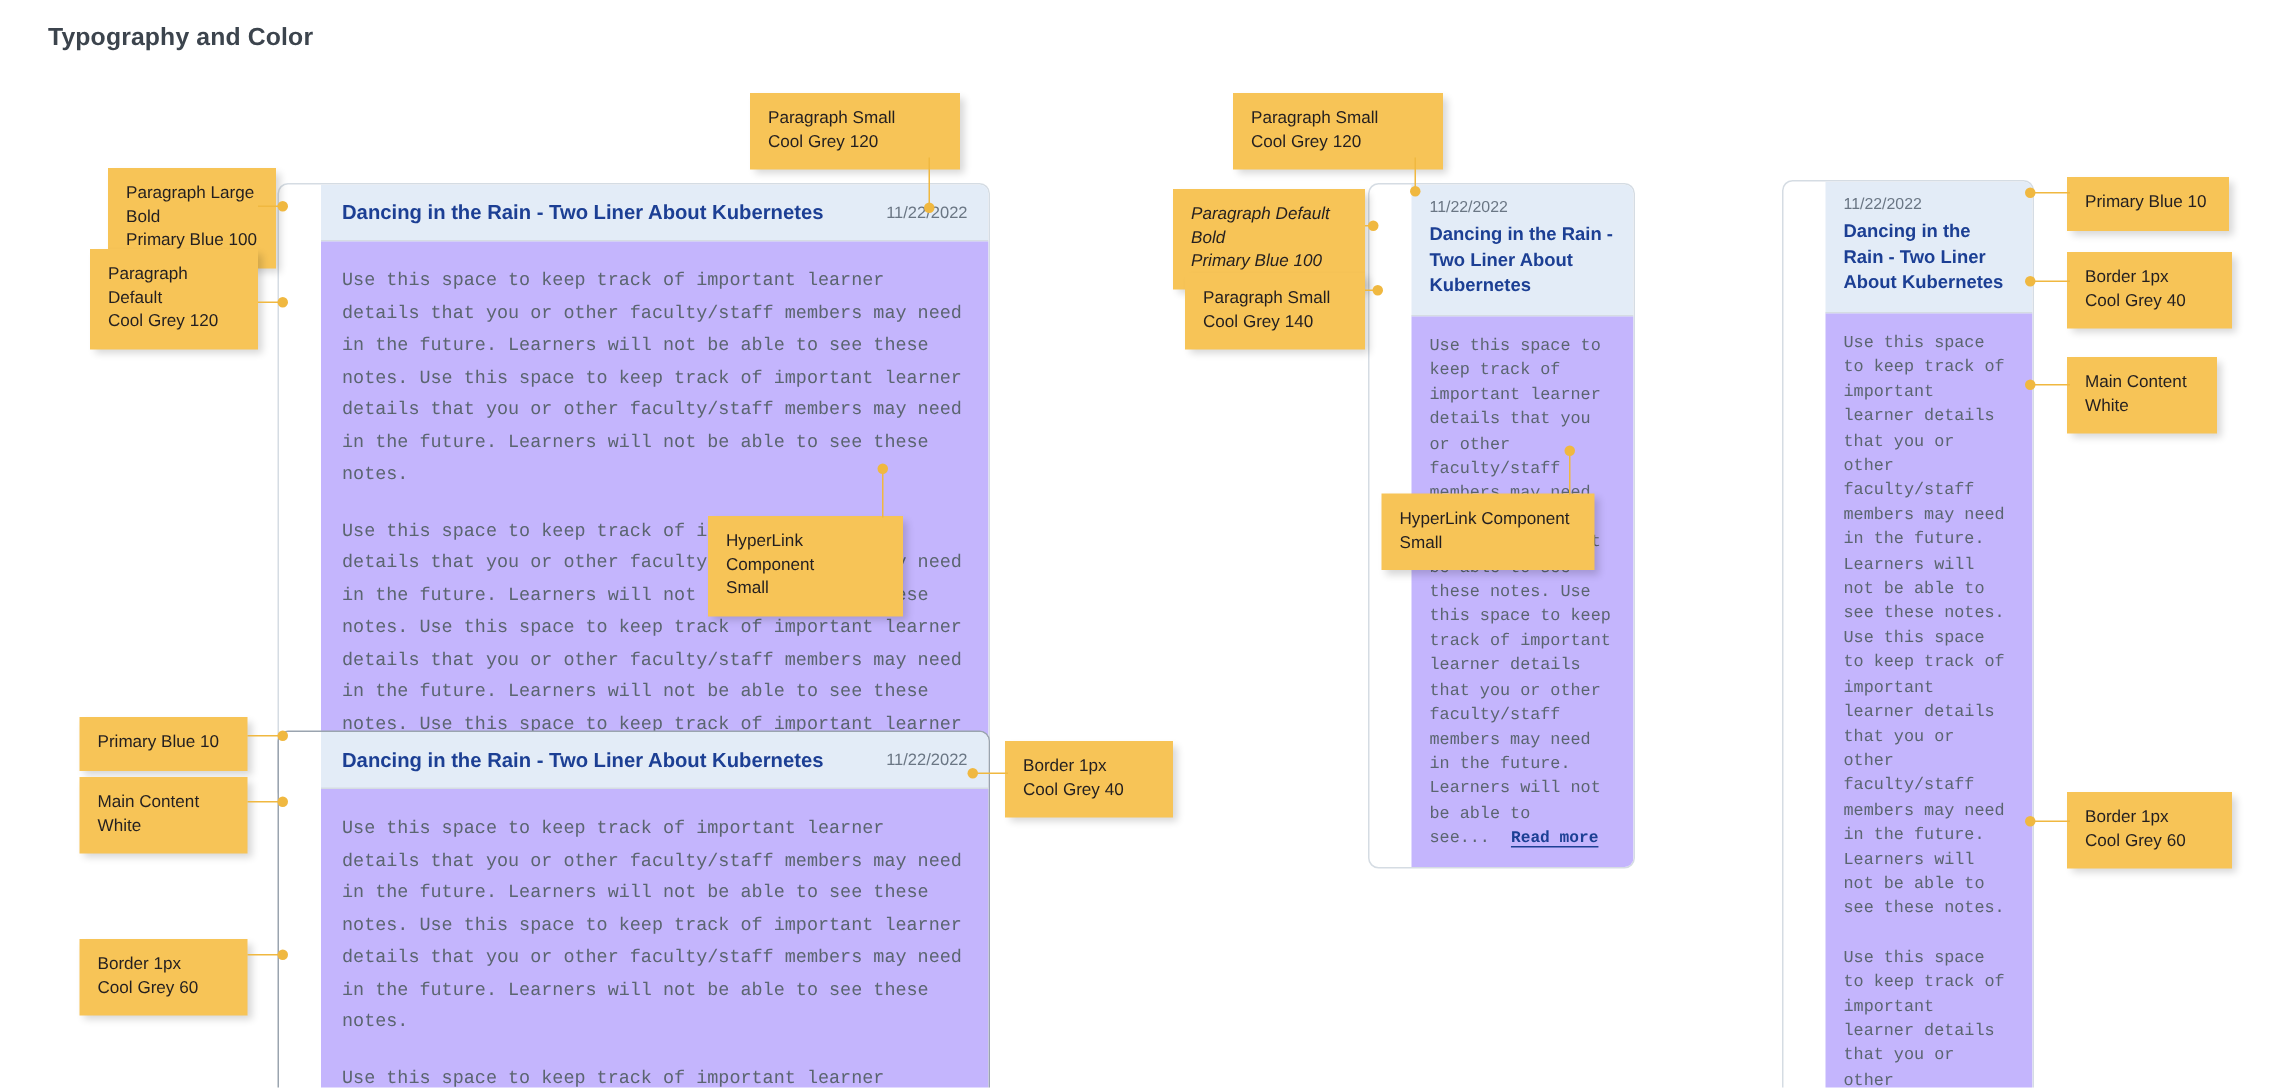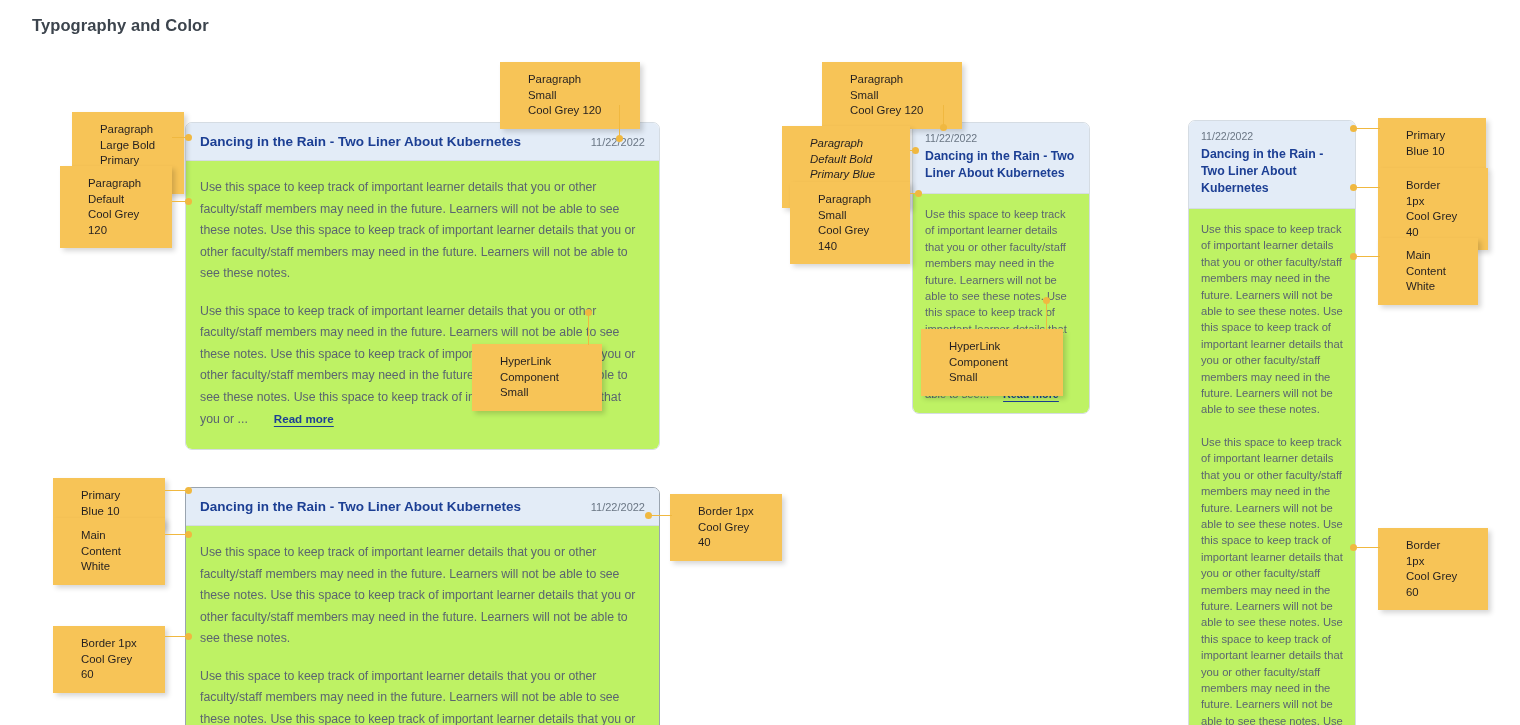--- a/index.html
+++ b/index.html
@@ -18,31 +18,32 @@
     letter-spacing: .1px;
   }
 
   
   .card {
     position: absolute;
     background: #ffffff;
     border: 1px solid #d5dce3;
     border-radius: 7px;
     overflow: hidden;
+    padding-left: 28px;
   }
   .card.grey60 { border-color: #9aa4af; }
   .card-header {
     background: #e3ecf7;
     border-bottom: 1px solid #d5dce3;
   }
   .card-title {
     color: #1c3f94; font-weight: bold;
   }
   .card-date { color: #6a7684; }
-  .card-body { background: #bef264; }
+  .card-body { background: #c4b5fd; font-family: Liberation Mono, monospace; }
   .card-body p { margin: 0; color: #5b6570; }
   .card-body p + p { margin-top: 16px; }
   .readlink {
     color: #1c3f94; font-weight: bold; text-decoration: underline;
     text-underline-offset: 3px; white-space: nowrap; cursor: pointer;
   }
 
   
   .card-wide .card-header {
     display: flex; align-items: center; justify-content: space-between;
@@ -63,21 +64,21 @@
   .card-narrow .card-body p { font-size: 11.2px; line-height: 16.4px; }
   .card-narrow .readlink { font-size: 10.8px; margin-left: 14px; }
 
   
   .callout {
     position: absolute;
     background: #f7c457;
     color: #231f20;
     font-size: 11.4px;
     line-height: 15.5px;
-    padding: 10px 28px;
+    padding: 10px 12px;
     box-shadow: 3px 3px 5px rgba(0,0,0,.16);
     white-space: pre-line;
   }
   .lead { position: absolute; background: #f0b840; }
   .lead.h { height: 1.4px; }
   .lead.v { width: 1.4px; }
   .dot {
     position: absolute; width: 7px; height: 7px; border-radius: 50%;
     background: #f0b840;
   }

